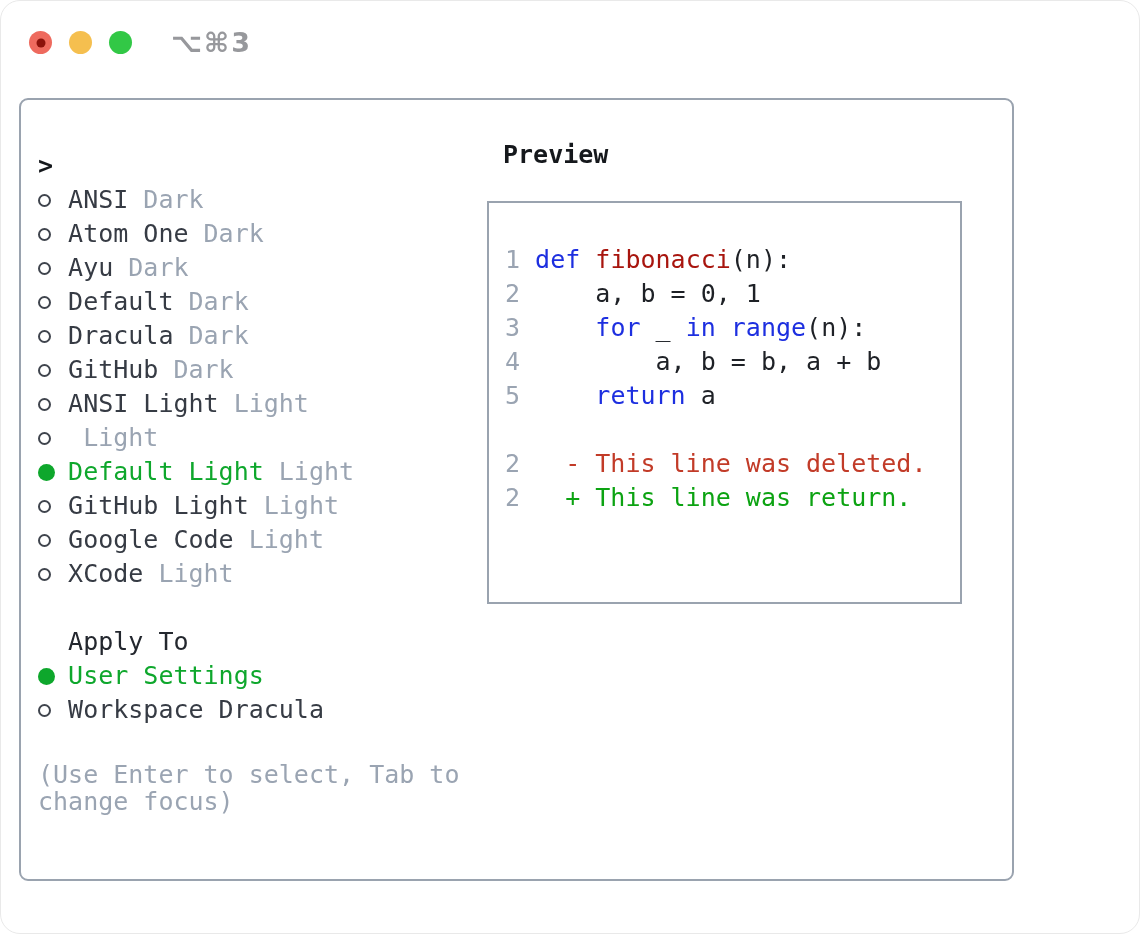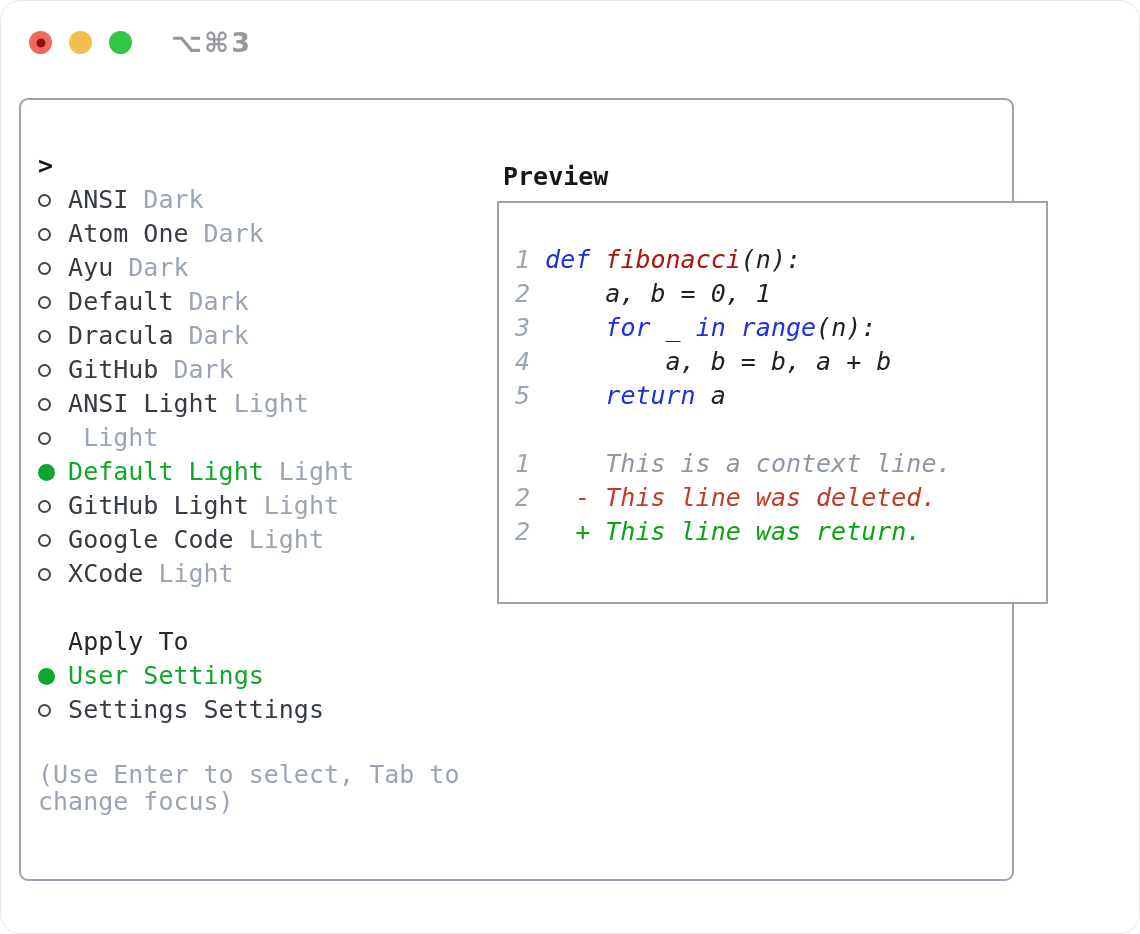--- a/index.html
+++ b/index.html
@@ -46,24 +46,24 @@
   .marker .fill{width:17px;height:17px;border-radius:50%;background:var(--selection-green);}
   .arrow-glyph{font-weight:bold;color:var(--heading-ink);}
   .hdr{font-weight:bold;color:var(--heading-ink);}
   .item-label{color:var(--item-ink);}
   .row.selected .item-label{color:var(--selection-green);}
   .item-suffix{color:var(--muted-gray);margin-left:1ch;text-align:right;}
   .apply-label{color:#23272e;}
   .spacer{height:34px;}
   .hint{width:450px;color:var(--muted-gray);font-size:25px;line-height:27px;}
   
-  .preview-header{position:absolute;left:482px;top:60px;font-size:25px;line-height:34px;font-weight:bold;color:var(--heading-ink);}
+  .preview-header{position:absolute;left:482px;top:38px;font-size:25px;line-height:34px;font-weight:bold;color:var(--heading-ink);}
   .preview-box{
-    position:absolute;left:476px;top:101px;width:551px;height:403px;
-    border:2px solid var(--border-gray);background:#fff;font-style:italic;
+    position:absolute;left:466px;top:101px;width:475px;height:403px;
+    border:2px solid var(--border-gray);background:#fff;
   }
   .code{padding:40px 0 0 16px;font-size:25px;line-height:34px;}
   .code-line{height:34px;white-space:pre;}
   .ln{color:var(--muted-gray);}
   .tok-k{color:var(--keyword-blue);}
   .tok-f{color:var(--function-red);}
   .tok-p{color:#1e2126;}
   .tok-c{color:var(--context-gray);}
   .tok-d{color:var(--deleted-red);}
   .tok-a{color:var(--added-green);}
@@ -106,38 +106,37 @@
 
       <div class="spacer"></div>
 
       <div class="row">
         <span class="marker"></span>
         <span class="apply-label">Apply To</span>
       </div>
 
       <div id="apply-list">
           <div class="row selected"><span class="marker"><span class="fill"></span></span><span class="item-label">User Settings</span></div>
-          <div class="row"><span class="marker"><span class="ring"></span></span><span class="item-label">Settings Settings</span></div>
+          <div class="row"><span class="marker"><span class="ring"></span></span><span class="item-label">Workspace Dracula</span></div>
         </div>
 
       <div class="spacer"></div>
 
       <div class="hint">(Use Enter to select, Tab to change focus)</div>
     </div>
 
     <div class="preview-header">Preview</div>
 
     <div class="preview-box">
       <div class="code" id="code-lines">
           <div class="code-line"><span class="ln">1 </span><span class="tok-k">def</span><span class="tok-p"> </span><span class="tok-f">fibonacci</span><span class="tok-p">(n):</span></div>
           <div class="code-line"><span class="ln">2 </span><span class="tok-p">    a, b = 0, 1</span></div>
           <div class="code-line"><span class="ln">3 </span><span class="tok-p">    </span><span class="tok-k">for</span><span class="tok-p"> _ </span><span class="tok-k">in</span><span class="tok-p"> </span><span class="tok-k">range</span><span class="tok-p">(n):</span></div>
           <div class="code-line"><span class="ln">4 </span><span class="tok-p">        a, b = b, a + b</span></div>
           <div class="code-line"><span class="ln">5 </span><span class="tok-p">    </span><span class="tok-k">return</span><span class="tok-p"> a</span></div>
           <div class="code-line"><span class="ln"></span></div>
-          <div class="code-line"><span class="ln">1 </span><span class="tok-c">    This is a context line.</span></div>
           <div class="code-line"><span class="ln">2 </span><span class="tok-d">  - This line was deleted.</span></div>
           <div class="code-line"><span class="ln">2 </span><span class="tok-a">  + This line was return.</span></div>
         </div>
     </div>
 
   </div>
 </div>
 
 </body></html>

